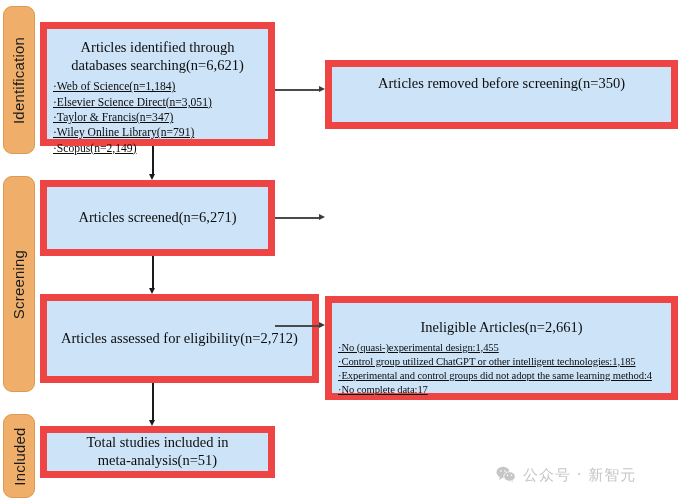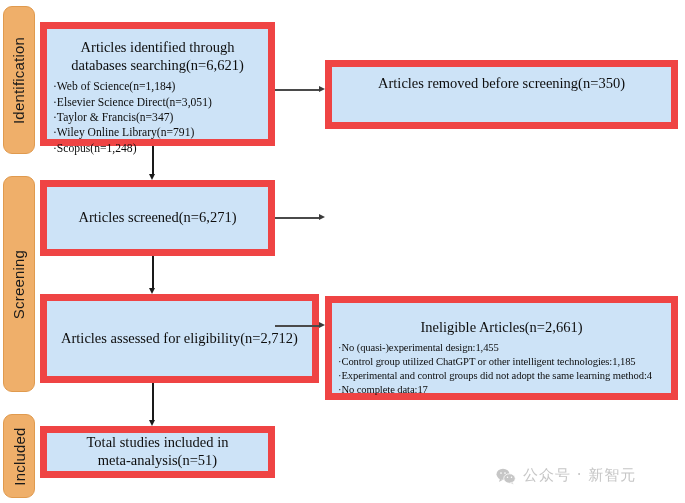--- a/index.html
+++ b/index.html
@@ -40,21 +40,21 @@
     font-size:14.5px;
     color:#0d0d0d;
     line-height:1.22;
   }
   .bullets{
     margin:1px 0 0 0;
     font-size:11.6px;
     line-height:1.32;
     color:#0d0d0d;
   }
-  .bullets .li{white-space:nowrap;}
+  .bullets .li{white-space:nowrap;text-decoration:underline;}
   .bullets.indent{margin-left:22px;}
   .bullets.tight .li{letter-spacing:-0.1px;}
 
   .center-v{display:flex;flex-direction:column;justify-content:center;height:100%;}
 
   
   .vline{position:absolute;background:#1a1a1a;width:1.6px;}
   .hline{position:absolute;background:#4a4a4a;height:1.6px;}
   .arrow-down{
     position:absolute;width:0;height:0;
@@ -64,21 +64,21 @@
   }
   .arrow-right{
     position:absolute;width:0;height:0;
     border-top:3.5px solid transparent;
     border-bottom:3.5px solid transparent;
     border-left:6px solid #3a3a3a;
   }
 
   .watermark{
     position:absolute;
-    display:flex;align-items:flex-end;gap:7px;
+    display:flex;align-items:flex-start;gap:7px;
     color:#c6c6c6;
     font-family:"DejaVu Sans", sans-serif;
     font-size:15px;
     letter-spacing:1px;
     user-select:none;
   }
   .wechat-icon{width:20px;height:17px;display:block;}
 </style>
 </head>
 <body>
@@ -97,21 +97,21 @@
     <span class="stage-label">Included</span>
   </div>
 
   <div class="box" style="left:40px;top:22px;width:235px;height:124px;">
     <div class="box-title" style="margin-top:6px;">Articles identified through databases searching(n=6,621)</div>
     <div class="bullets" style="margin-top:5px;">
       <div class="li">·Web of Science(n=1,184)</div>
       <div class="li">·Elsevier Science Direct(n=3,051)</div>
       <div class="li">·Taylor &amp; Francis(n=347)</div>
       <div class="li">·Wiley Online Library(n=791)</div>
-      <div class="li">·Scopus(n=1,248)</div>
+      <div class="li">·Scopus(n=2,149)</div>
     </div>
   </div>
 
   <div class="box" style="left:325px;top:60px;width:353px;height:69px;">
     <div class="box-title" style="margin-top:4px;">Articles removed before screening(n=350)</div>
   </div>
 
   <div class="box" style="left:40px;top:180px;width:235px;height:76px;">
     <div class="center-v">
       <div class="box-title">Articles screened(n=6,271)</div>

